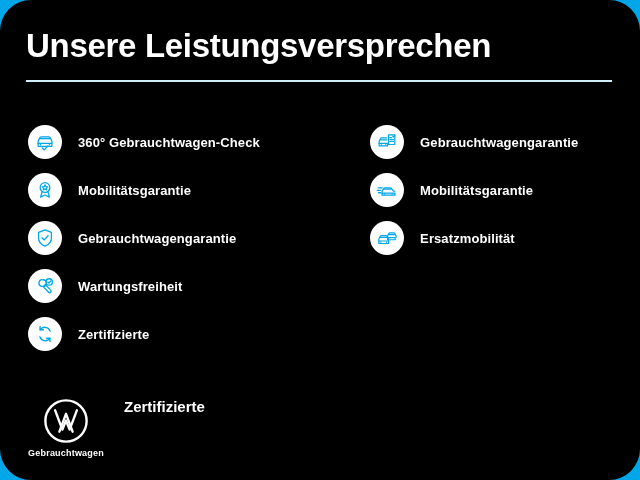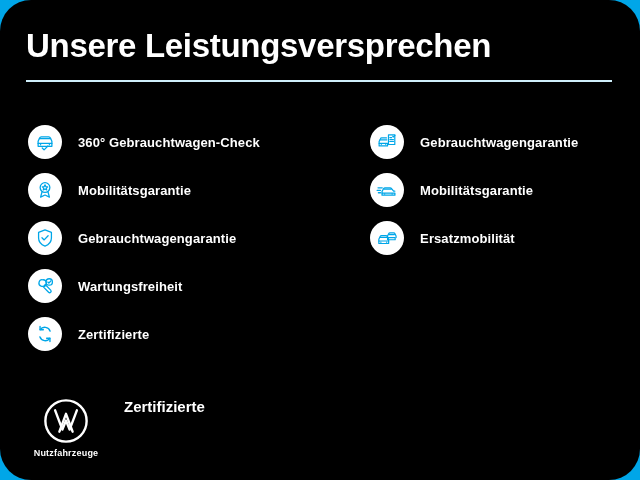--- a/index.html
+++ b/index.html
@@ -257,20 +257,20 @@
     </div>
   </div>
 
   <div class="footer">
     <div class="brand-block">
       <svg class="vw-logo" viewBox="0 0 64 64" fill="none" stroke="#ffffff" stroke-width="3.2" stroke-linejoin="round" stroke-linecap="round">
         <circle cx="32" cy="32" r="27.5"></circle>
         <path d="M17.5 17.8 L27.2 43.5 L32 31.4 L36.8 43.5 L46.5 17.8"></path>
         <path d="M23.2 46.2 L32 22.4 L40.8 46.2"></path>
       </svg>
-      <span class="brand-sub">Nutzfahrzeuge</span>
+      <span class="brand-sub">Gebrauchtwagen</span>
     </div>
     <div class="footer-text">
       <span>Zertifizierte</span>
     </div>
   </div>
 
 </div>
 
 </body></html>

